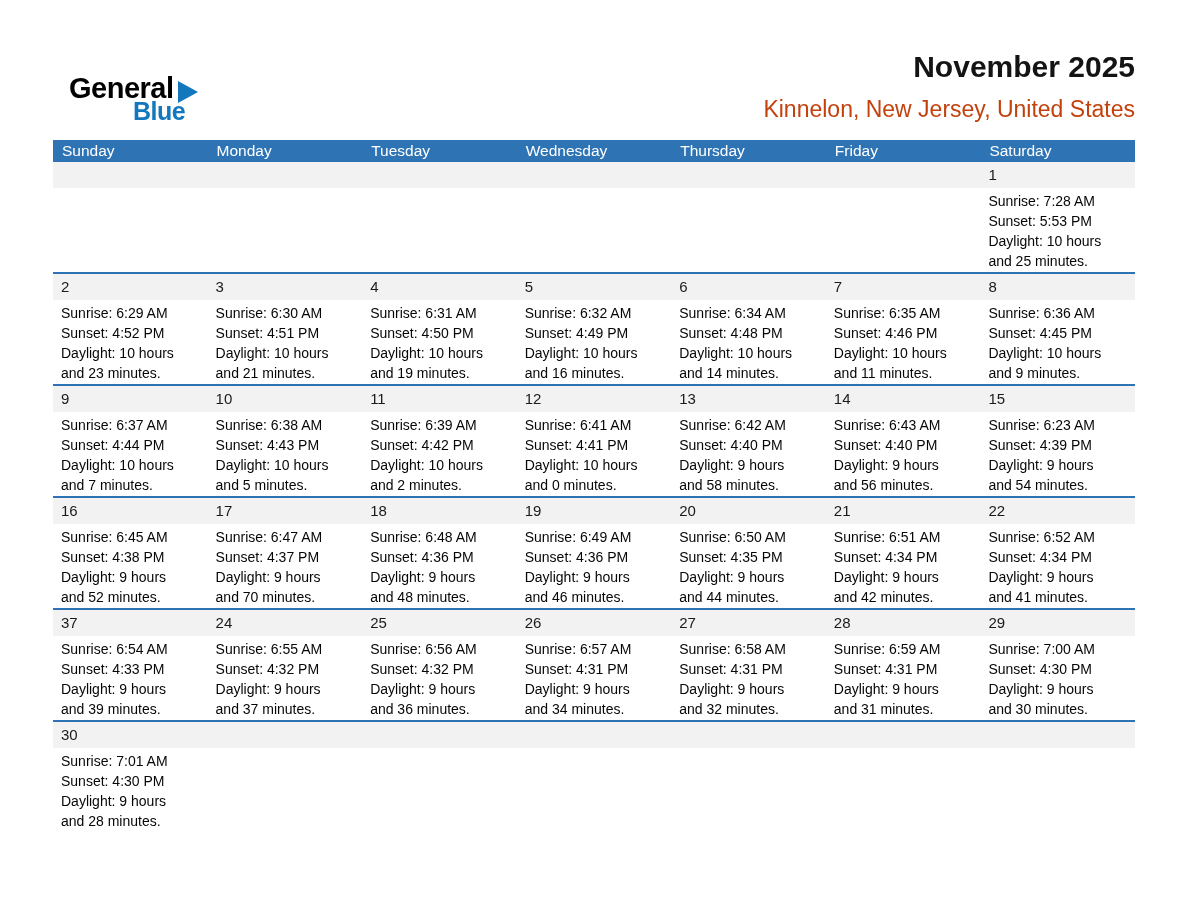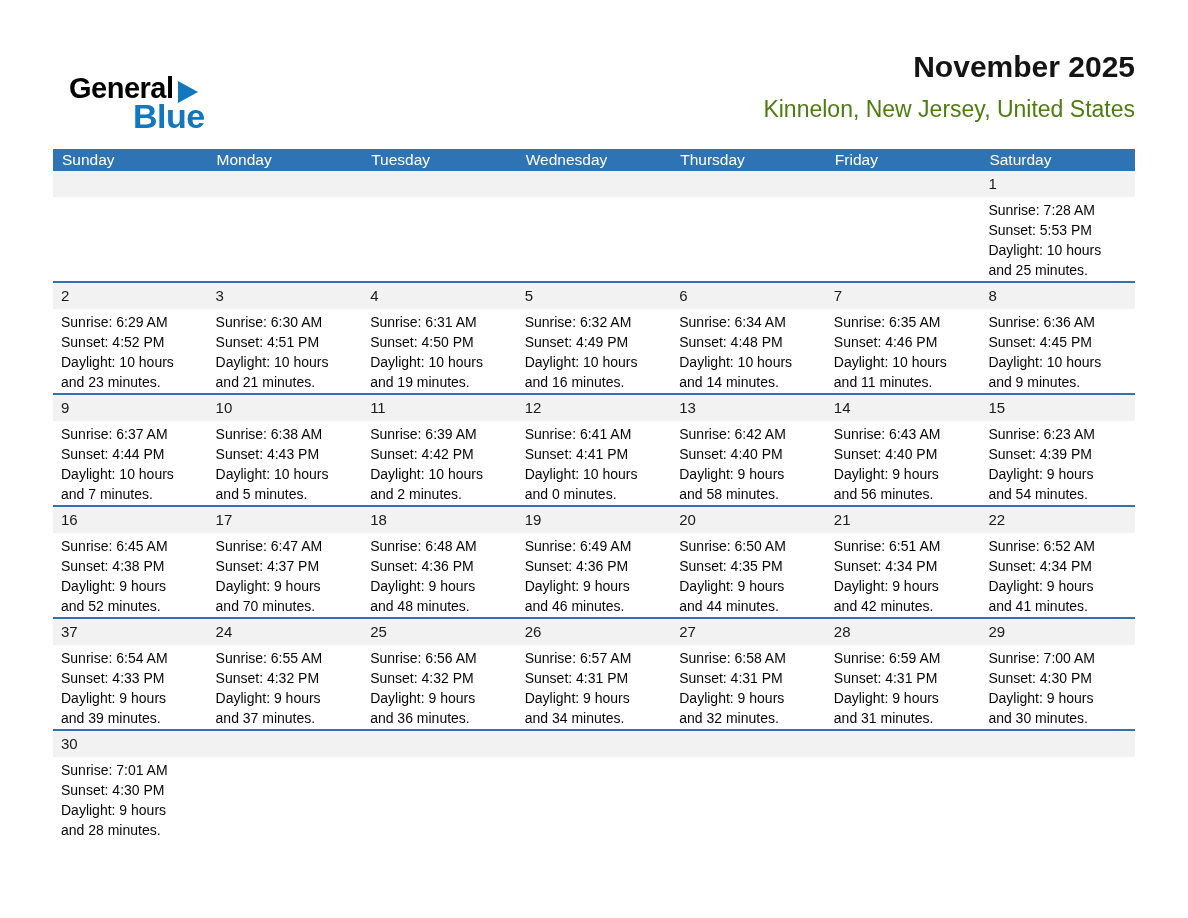--- a/index.html
+++ b/index.html
@@ -38,39 +38,39 @@
     display: inline-block;
     width: 0;
     height: 0;
     border-top: 11px solid transparent;
     border-bottom: 11px solid transparent;
     border-left: 20px solid #1277BD;
     vertical-align: -5px;
     margin-left: 4px;
   }
   .logo-line2 {
-    font-size: 34px;
+    font-size: 25px;
     font-weight: 700;
     color: #1277BD;
     letter-spacing: -0.5px;
     margin: -4px 0 0 64px;
   }
   
   .titles { text-align: right; }
   .month-title {
     margin: 0;
     font-size: 30px;
     font-weight: 700;
     color: #141414;
   }
   .location-subtitle {
     margin: 12px 0 0 0;
     font-size: 23px;
     font-weight: 400;
-    color: #4d7c0f;
+    color: #c2410c;
     text-align: center;
   }
   
   table.calendar {
     width: 1082px;
     margin: 16px auto 0 auto;
     border-collapse: collapse;
     table-layout: fixed;
   }
   table.calendar thead th {

